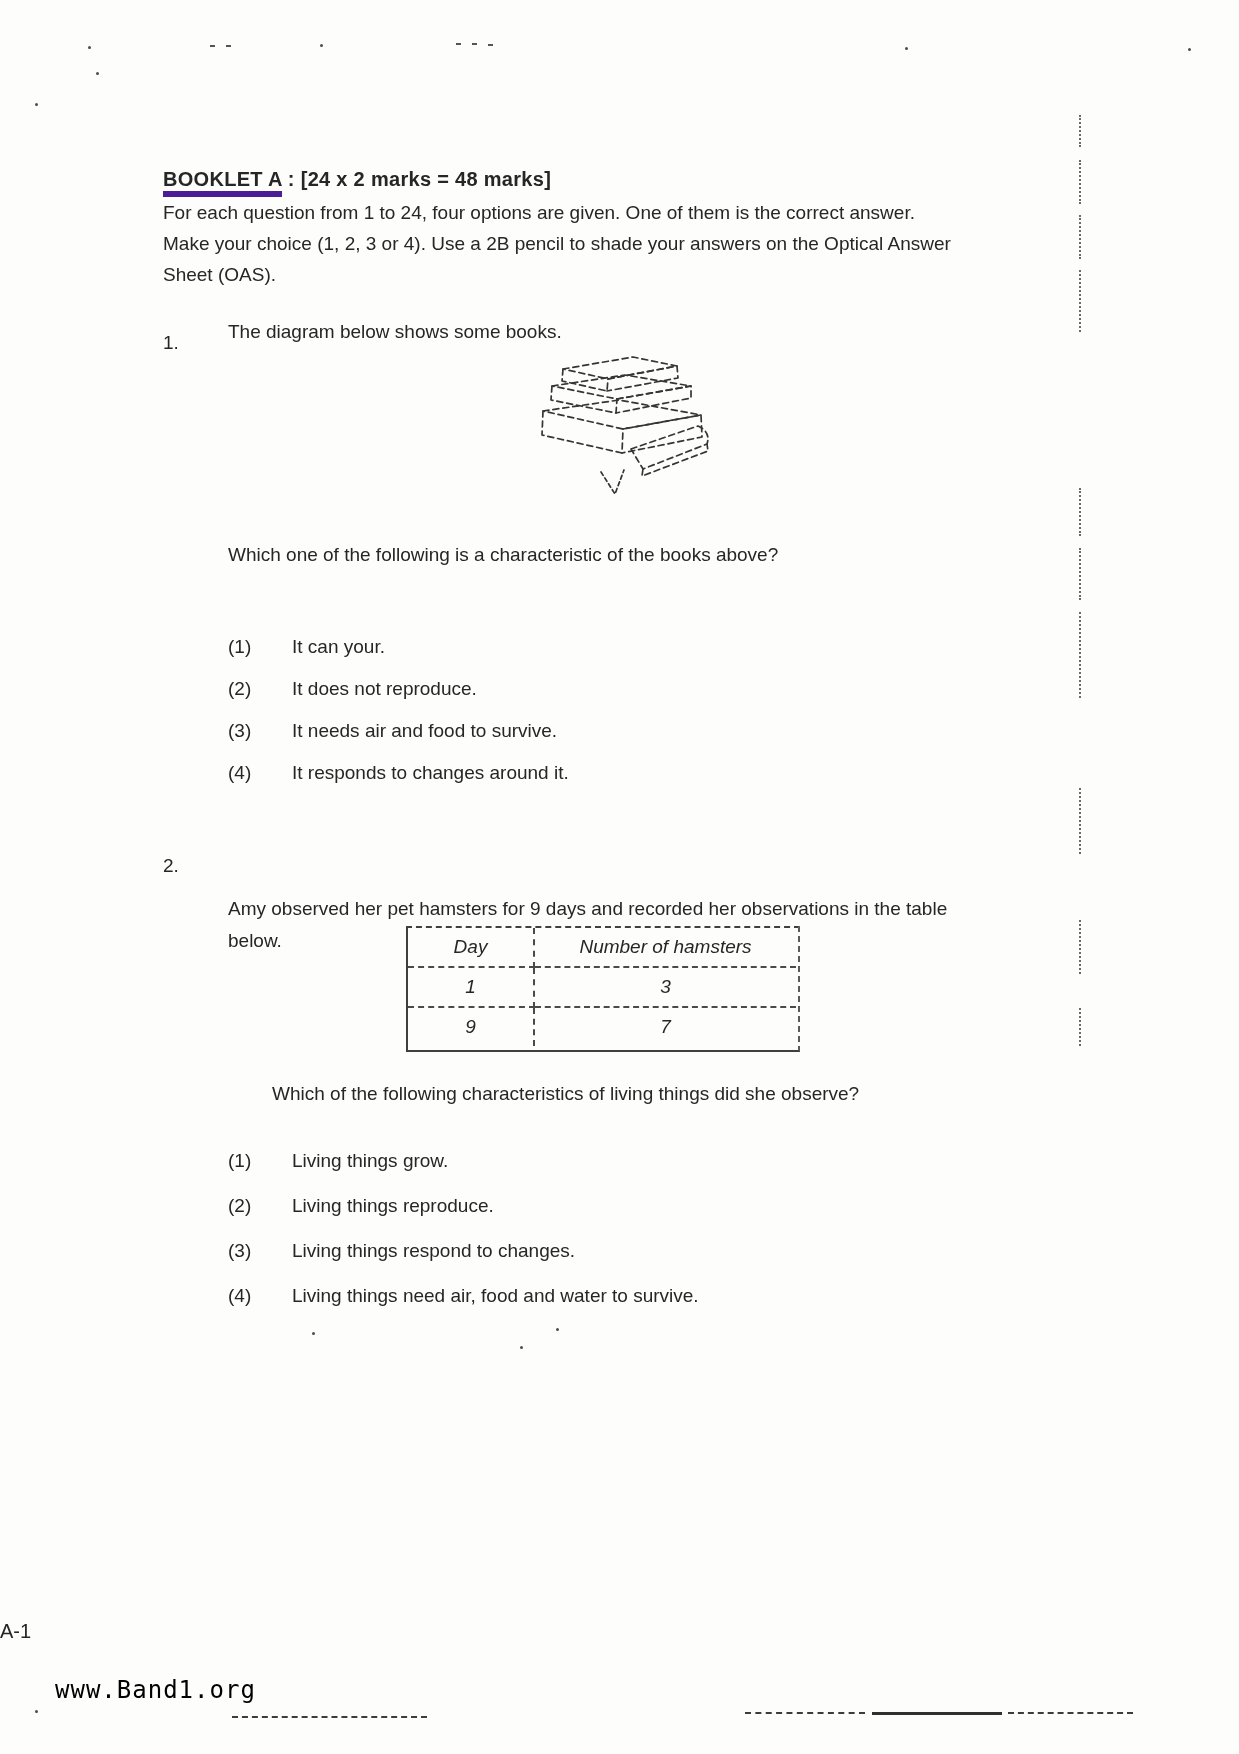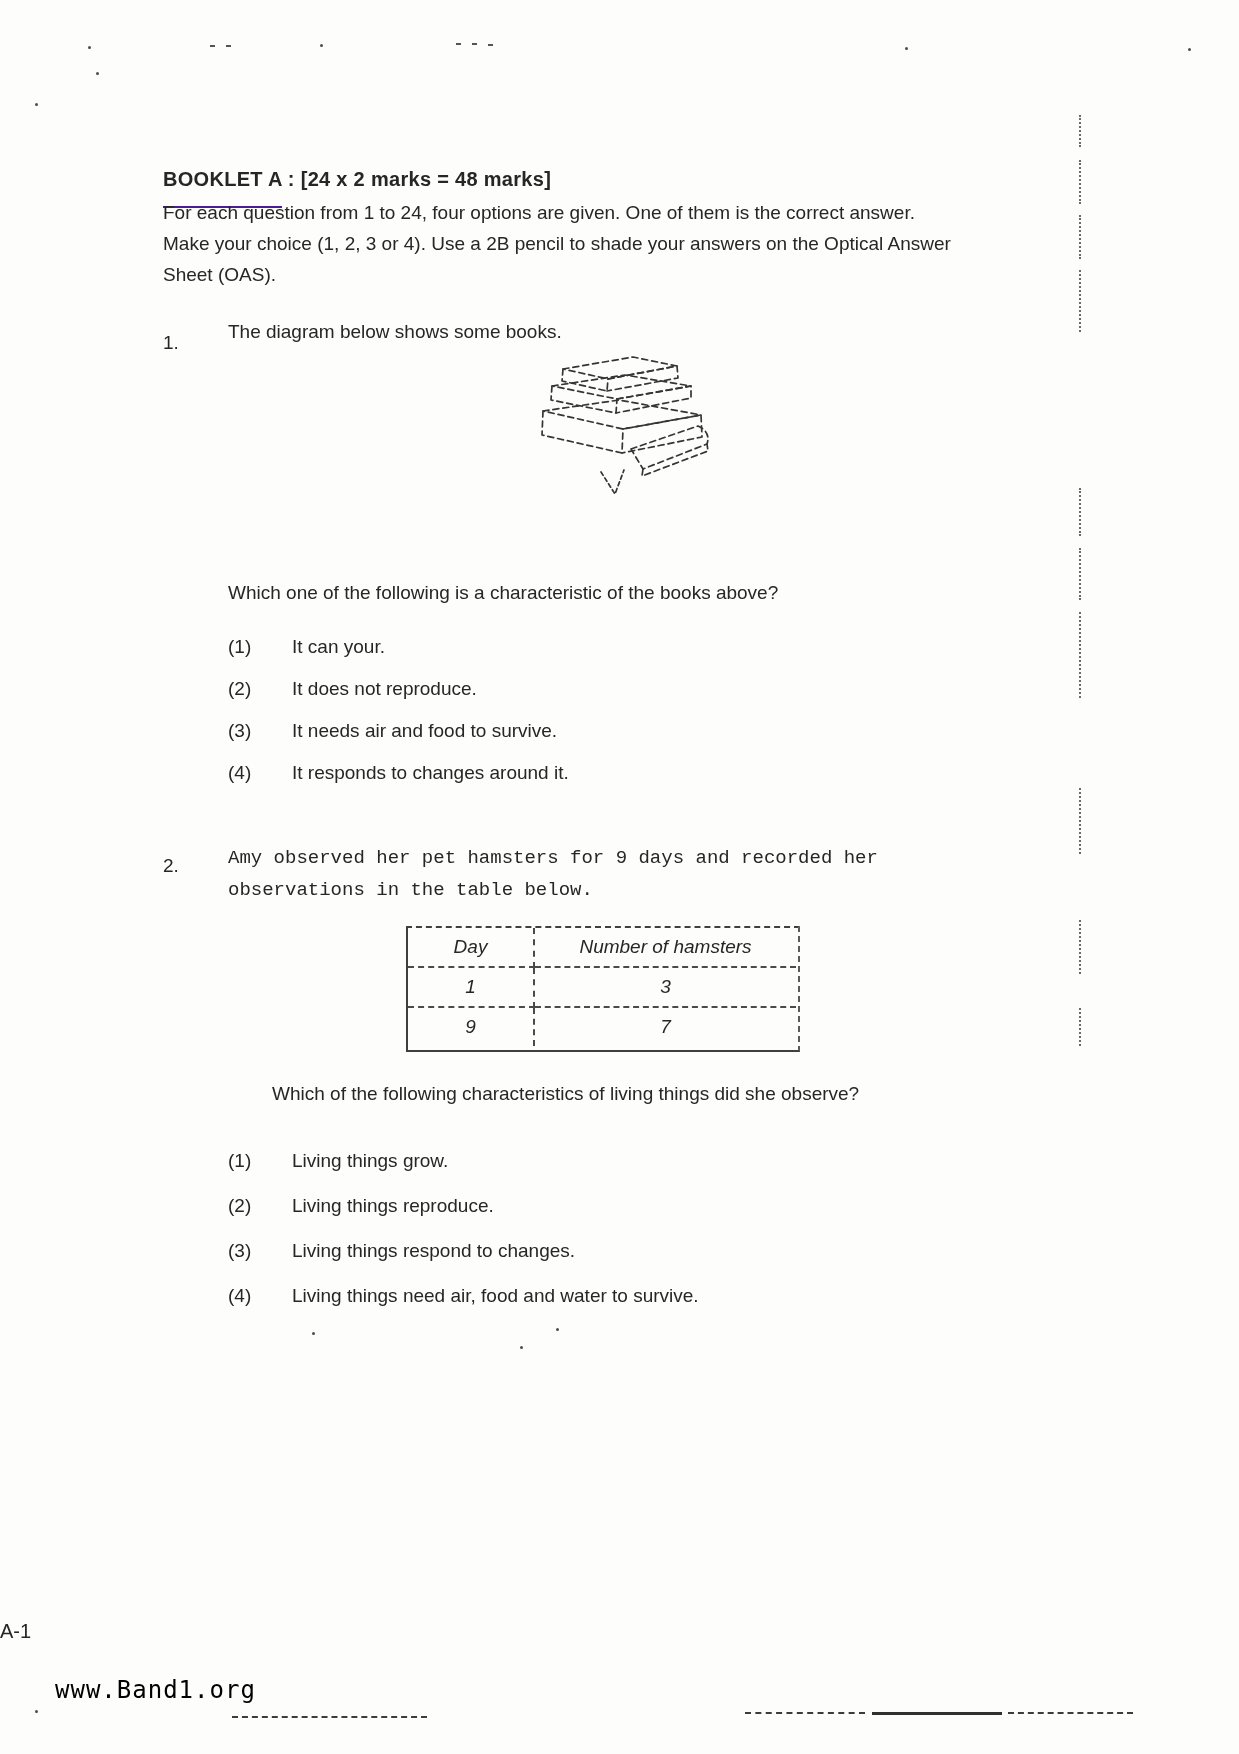--- a/index.html
+++ b/index.html
@@ -8,21 +8,21 @@
     width:1239px;height:1754px;
     background:#fdfdfc;
     font-family:"Liberation Sans", sans-serif;
     color:#262626;
     overflow:hidden;
   }
   .scantext{filter:blur(0.35px);}
   
   .header{position:absolute;left:163px;top:168px;width:792px;}
   .title-line{font-size:20px;font-weight:bold;letter-spacing:0.3px;margin-bottom:4px;}
-  .title-underline{border-bottom:2px solid #4c1d95;padding-bottom:16px;}
+  .title-underline{border-bottom:6px solid #4c1d95;padding-bottom:1px;}
   .instructions{font-size:19px;line-height:31px;margin-top:6px;}
   
   .qnum{position:absolute;left:163px;font-size:19px;}
   .qstem{position:absolute;left:228px;font-size:19px;line-height:32px;}
   .figure-wrap{position:absolute;left:505px;top:352px;}
   .prompt{position:absolute;left:228px;font-size:19px;}
   .option{position:absolute;left:228px;display:flex;font-size:19px;}
   .opt-label{width:64px;flex:0 0 64px;}
   
   .htable{
@@ -121,41 +121,41 @@
         <path d="M118 77 L196 63 L197 85 L117 101"></path>
 
         <path d="M126 97 L193 74 Q206 80 202 92 L138 117 Z"></path>
         <path d="M138 117 L137 124 L203 99 L202 92"></path>
 
         <path d="M96 120 L110 142 L119 118" stroke-dasharray="4 3"></path>
       </g>
     </svg>
   </div>
 
-  <div class="prompt scantext" style="top:582px;">Which one of the following is a characteristic of the books above?</div>
+  <div class="prompt scantext" style="top:544px;">Which one of the following is a characteristic of the books above?</div>
 
   <div class="option scantext" style="top:636px;">
     <span class="opt-label">(1)</span>
     <span>It can your.</span>
   </div>
   <div class="option scantext" style="top:678px;">
     <span class="opt-label">(2)</span>
     <span>It does not reproduce.</span>
   </div>
   <div class="option scantext" style="top:720px;">
     <span class="opt-label">(3)</span>
     <span>It needs air and food to survive.</span>
   </div>
   <div class="option scantext" style="top:762px;">
     <span class="opt-label">(4)</span>
     <span>It responds to changes around it.</span>
   </div>
 
   <div class="qnum scantext" style="top:855px;">2.</div>
-  <div class="qstem scantext" style="top:842px;width:745px;font-family:Liberation Mono, monospace;">Amy observed her pet hamsters for 9 days and recorded her observations in the table below.</div>
+  <div class="qstem scantext" style="top:893px;width:745px;">Amy observed her pet hamsters for 9 days and recorded her observations in the table below.</div>
 
   <table class="htable scantext">
     <tbody>
         <tr class="hdr">
       <td class="c1">Day</td>
       <td>Number of hamsters</td>
     </tr>
     <tr class="r1">
       <td class="c1">1</td>
       <td>3</td>

